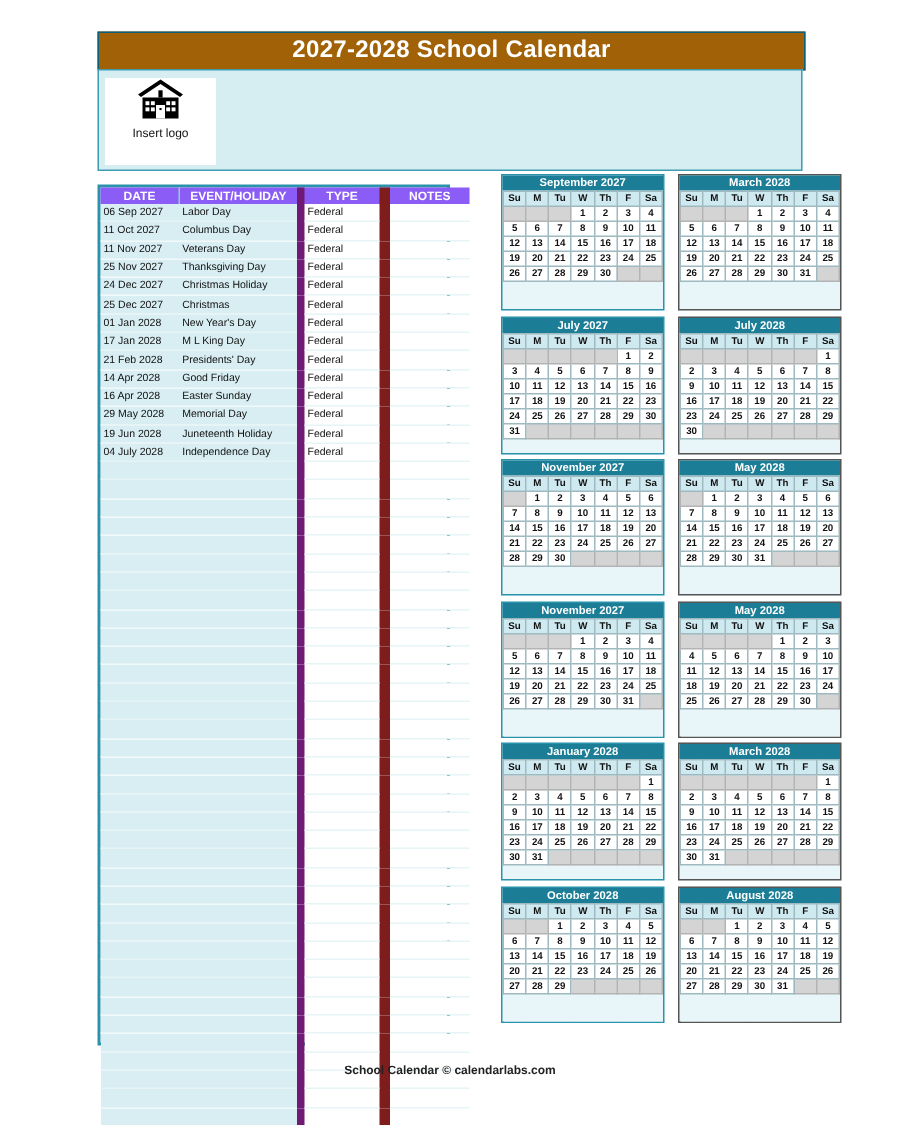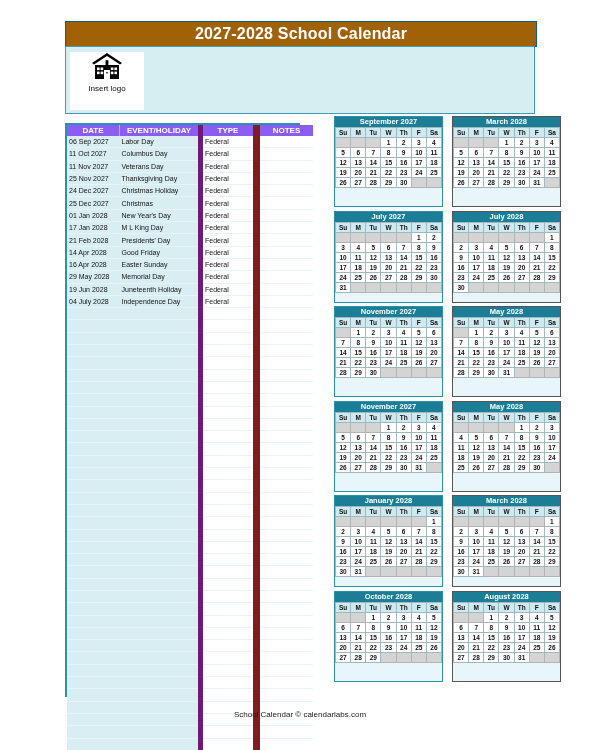--- a/index.html
+++ b/index.html
@@ -1433,17 +1433,17 @@
                 <td class="pad">&nbsp;</td>
                 <td class="pad">&nbsp;</td>
                 <td class="pad">&nbsp;</td>
               </tr>
             </tbody>
           </table>
         </div>
       </div>
     </div>
 
-  <div style="position:absolute;left:0;top:703px;width:600px;text-align:center;">
+  <div style="position:absolute;left:0;top:703px;width:600px;text-align:center;font-weight:bold;">
     <span style="font-size:8px;color:#222;">School Calendar © calendarlabs.com</span>
   </div>
 
 </div>
 
 </body></html>

